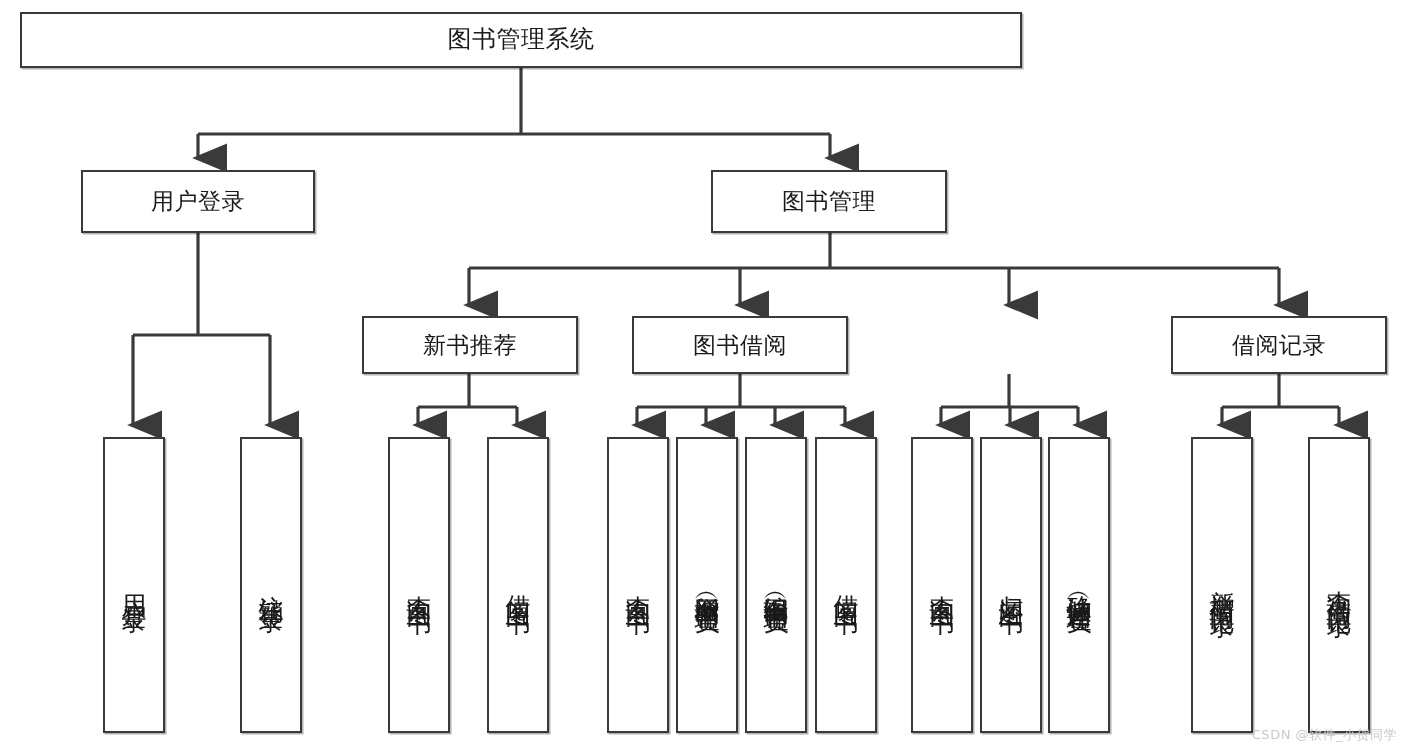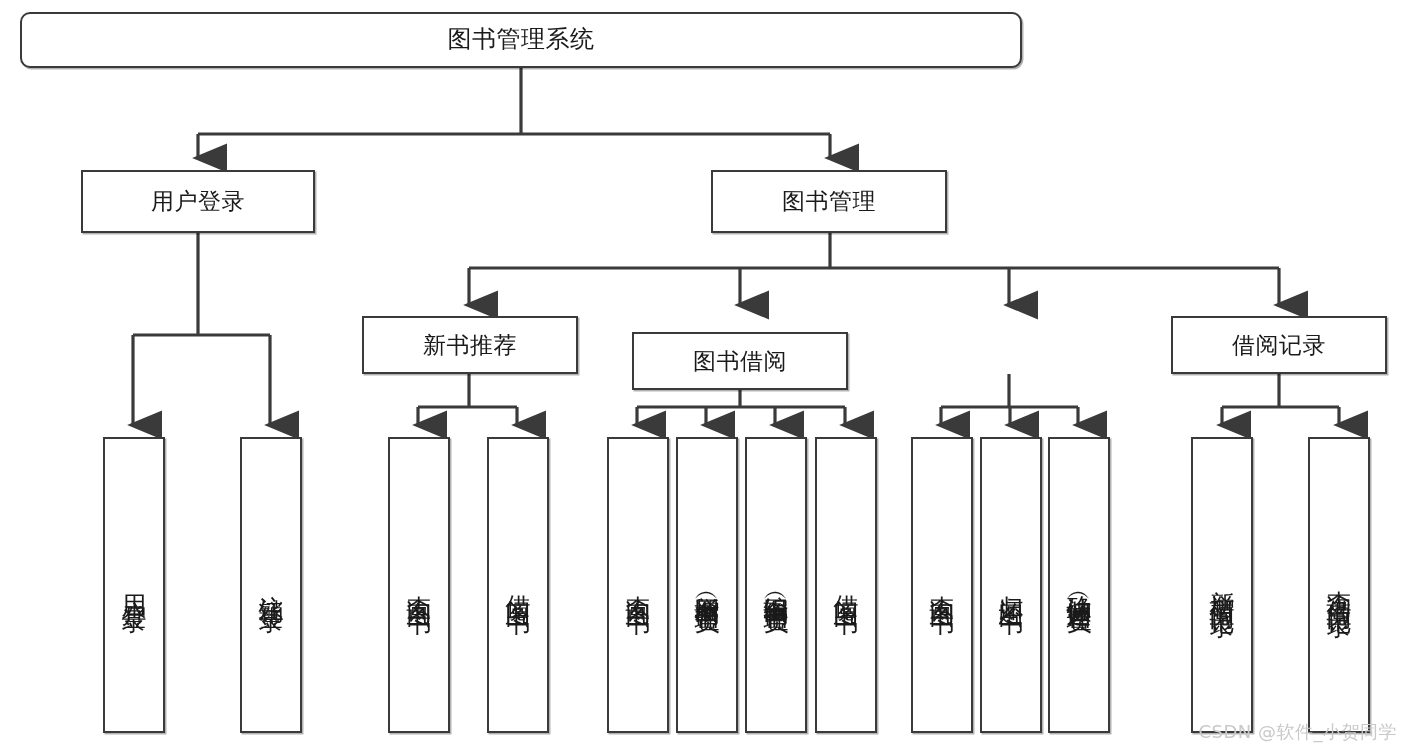--- a/index.html
+++ b/index.html
@@ -64,21 +64,21 @@
     letter-spacing: 5px;
     text-align: center;
   }
   .node.vert.tight .node-label {
     letter-spacing: 2px;
   }
   #watermark {
     position: absolute;
     right: 8px;
     bottom: 3px;
-    font-size: 18px;
+    font-size: 13px;
     color: #c9c9c9;
     white-space: nowrap;
     letter-spacing: 0.5px;
   }
 </style>
 </head>
 <body>
 
 <div id="diagram-root">
 
@@ -125,35 +125,35 @@
       <path d="M 1010 407 L 1010 425" marker-end="url(#arrow)"></path>
       <path d="M 1078 407 L 1078 425" marker-end="url(#arrow)"></path>
 
       <path d="M 1279 374 L 1279 407"></path>
       <path d="M 1222 407 L 1339 407"></path>
       <path d="M 1222 407 L 1222 425" marker-end="url(#arrow)"></path>
       <path d="M 1339 407 L 1339 425" marker-end="url(#arrow)"></path>
     </g>
   </svg>
 
-  <div class="node horiz root" style="left:20px; top:12px; width:1002px; height:56px;border-radius:10px;">
+  <div class="node horiz root" style="left:20px; top:12px; width:1002px; height:56px;">
     <span class="node-label">图书管理系统</span>
   </div>
 
   <div class="node horiz" style="left:81px; top:170px; width:234px; height:63px;">
     <span class="node-label">用户登录</span>
   </div>
   <div class="node horiz" style="left:362px; top:316px; width:216px; height:58px;">
     <span class="node-label">新书推荐</span>
   </div>
 
   <div class="node horiz" style="left:711px; top:170px; width:236px; height:63px;">
     <span class="node-label">图书管理</span>
   </div>
-  <div class="node horiz" style="left:632px; top:332px; width:216px; height:58px;">
+  <div class="node horiz" style="left:632px; top:316px; width:216px; height:58px;">
     <span class="node-label">图书借阅</span>
   </div>
   <div class="node horiz" style="left:1171px; top:316px; width:216px; height:58px;">
     <span class="node-label">借阅记录</span>
   </div>
 
   <div class="node vert" style="left:103px; top:437px; width:62px; height:296px;">
     <span class="node-label">用户登录</span>
   </div>
   <div class="node vert" style="left:240px; top:437px; width:62px; height:296px;">

